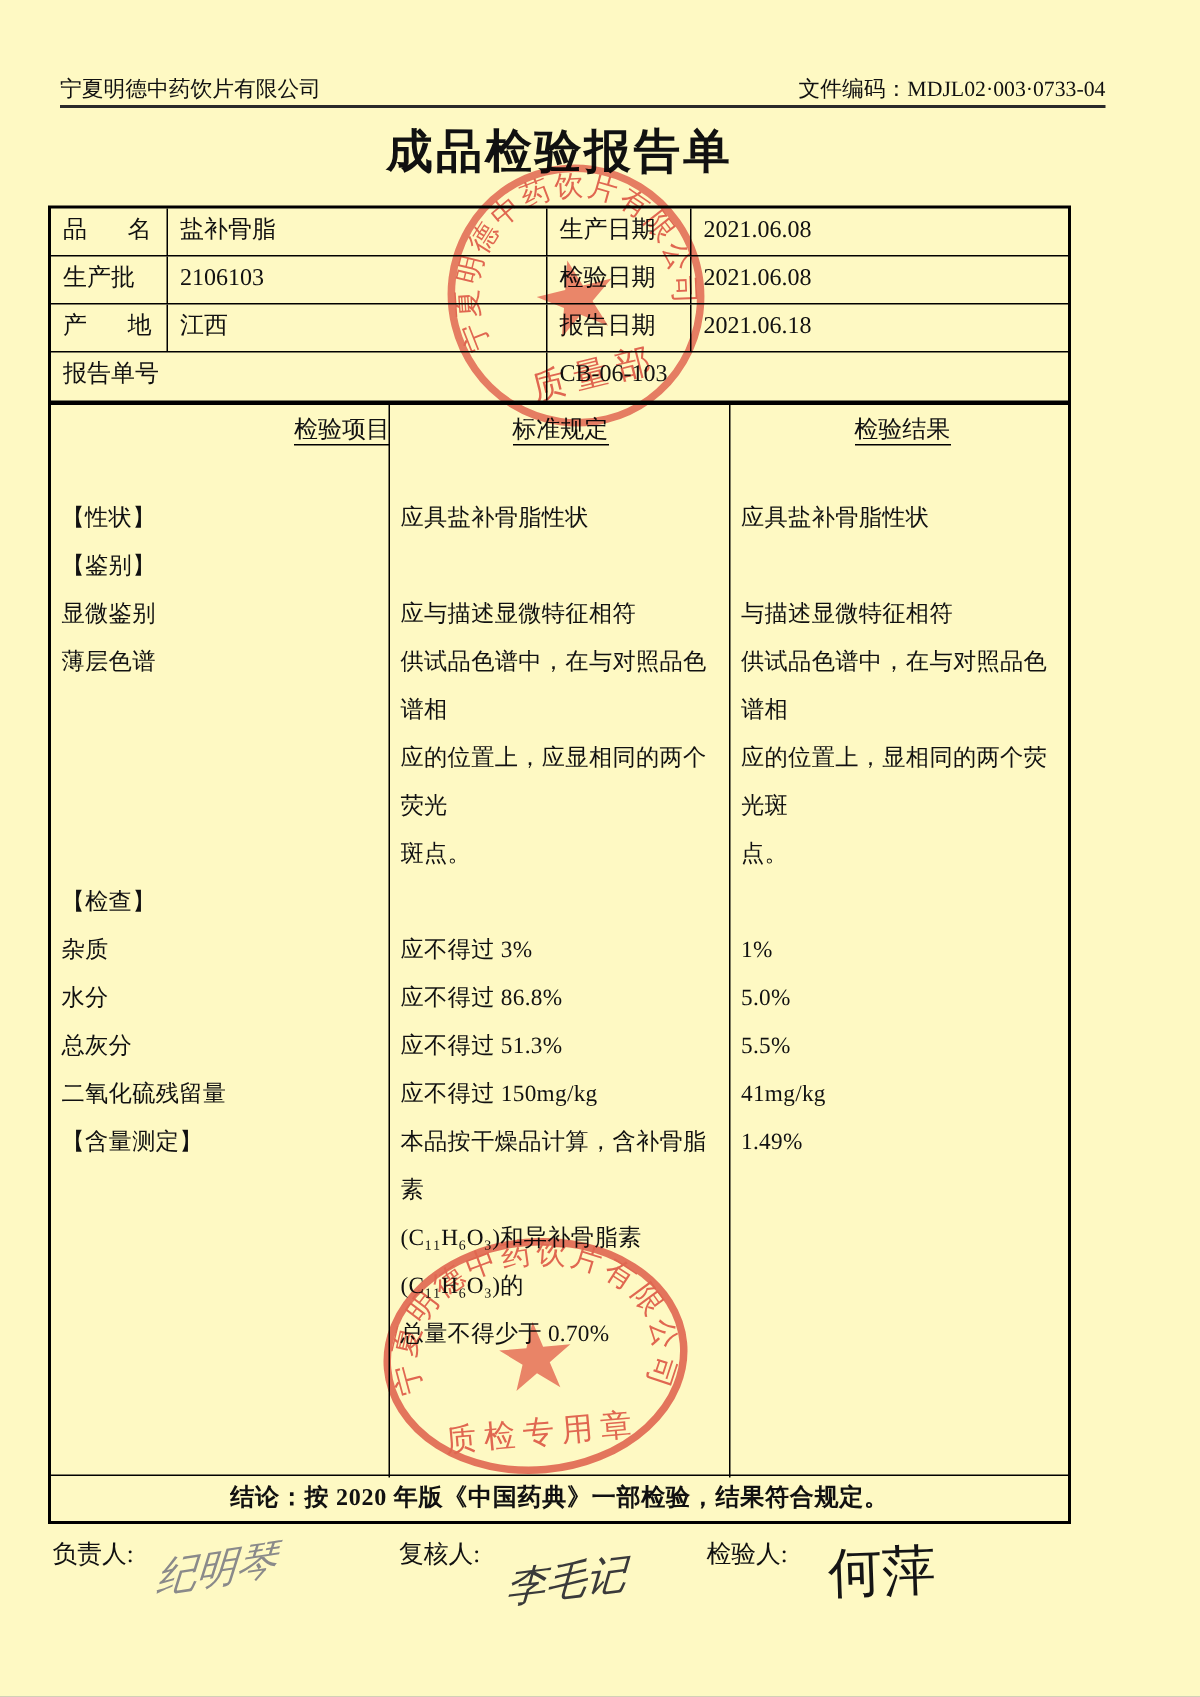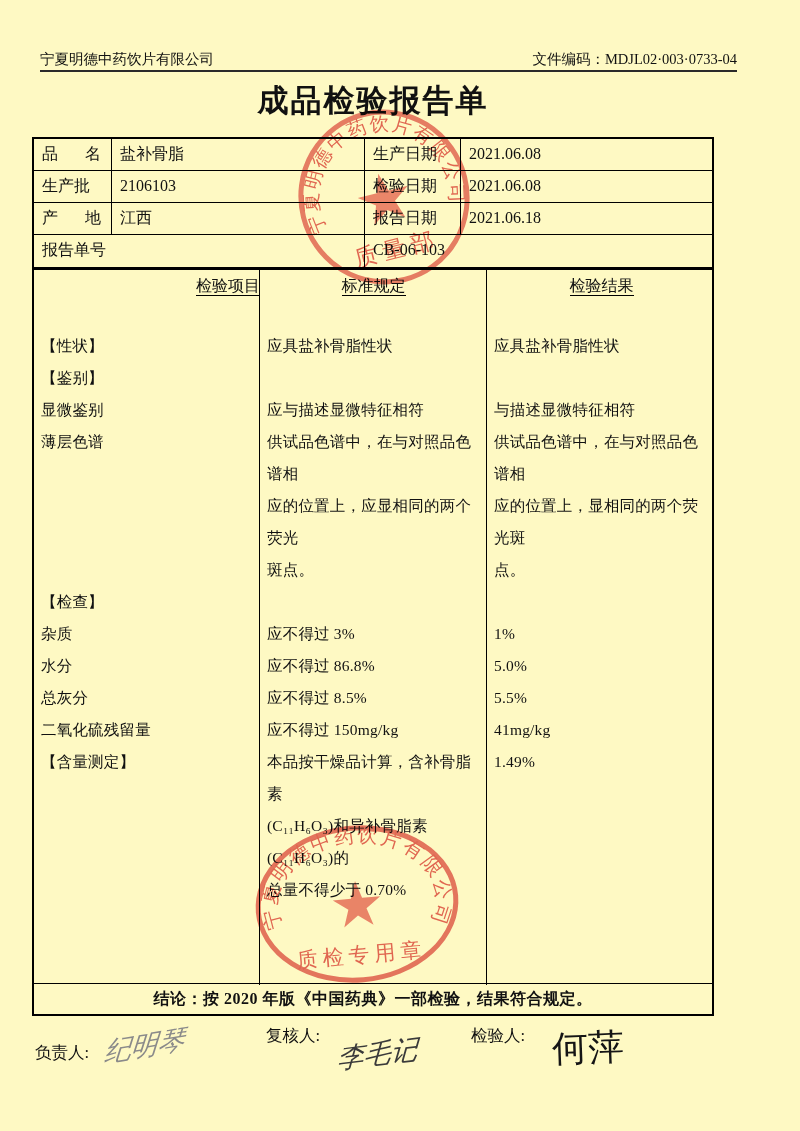--- a/index.html
+++ b/index.html
@@ -27,21 +27,21 @@
   .th:first-child { text-align:right; padding-left:7px; }
   .th span { border-bottom:1px solid #000; padding-bottom:1px; }
   .tbody { flex:1; padding-top:26px; }
   .trow { display:grid; grid-template-columns:226px 227px 229px; }
   .cell { font-size:15.5px; line-height:32px; min-height:32px; padding:0 8px 0 7px; white-space:pre-line; letter-spacing:0.2px; }
   .concl { height:31px; border-top:1px solid #000; text-align:center; font-size:16px; font-weight:bold; line-height:29px; letter-spacing:0.5px; }
 
   
   .signatures { position:absolute; top:1022px; left:32px; width:720px; height:90px; }
   .sig-label { position:absolute; font-size:16.5px; }
-  .sl1 { left:3px; top:3px;margin-top:17px; } .sl2 { left:234px; top:3px; } .sl3 { left:439px; top:3px; }
+  .sl1 { left:3px; top:3px; } .sl2 { left:234px; top:3px; } .sl3 { left:439px; top:3px; }
   .sig { position:absolute; display:inline-block; font-style:italic; white-space:nowrap; }
   .sig1 { left:72px; top:6px; font-size:27px; color:#8a8a8a; transform:rotate(-9deg) skewX(-14deg); }
   .sig2 { left:305px; top:14px; font-size:27px; color:#3a3a3a; transform:rotate(-7deg) skewX(-10deg); }
   .sig3 { left:520px; top:2px; font-size:36px; color:#151515; transform:rotate(-2deg); font-style:normal; }
 
   
   .stamp { position:absolute; mix-blend-mode:multiply; opacity:0.88; }
   .stamp-top { left:296px; top:108px; transform:rotate(-14deg); }
   .stamp-bottom { left:254px; top:824px; transform:rotate(-5deg); }
 </style>
@@ -126,21 +126,21 @@
           <div class="cell">应不得过 3%</div>
           <div class="cell">1%</div>
         </div>
         <div class="trow">
           <div class="cell">水分</div>
           <div class="cell">应不得过 86.8%</div>
           <div class="cell">5.0%</div>
         </div>
         <div class="trow">
           <div class="cell">总灰分</div>
-          <div class="cell">应不得过 8.5%</div>
+          <div class="cell">应不得过 51.3%</div>
           <div class="cell">5.5%</div>
         </div>
         <div class="trow">
           <div class="cell">二氧化硫残留量</div>
           <div class="cell">应不得过 150mg/kg</div>
           <div class="cell">41mg/kg</div>
         </div>
         <div class="trow">
           <div class="cell">【含量测定】</div>
           <div class="cell">本品按干燥品计算，含补骨脂素

